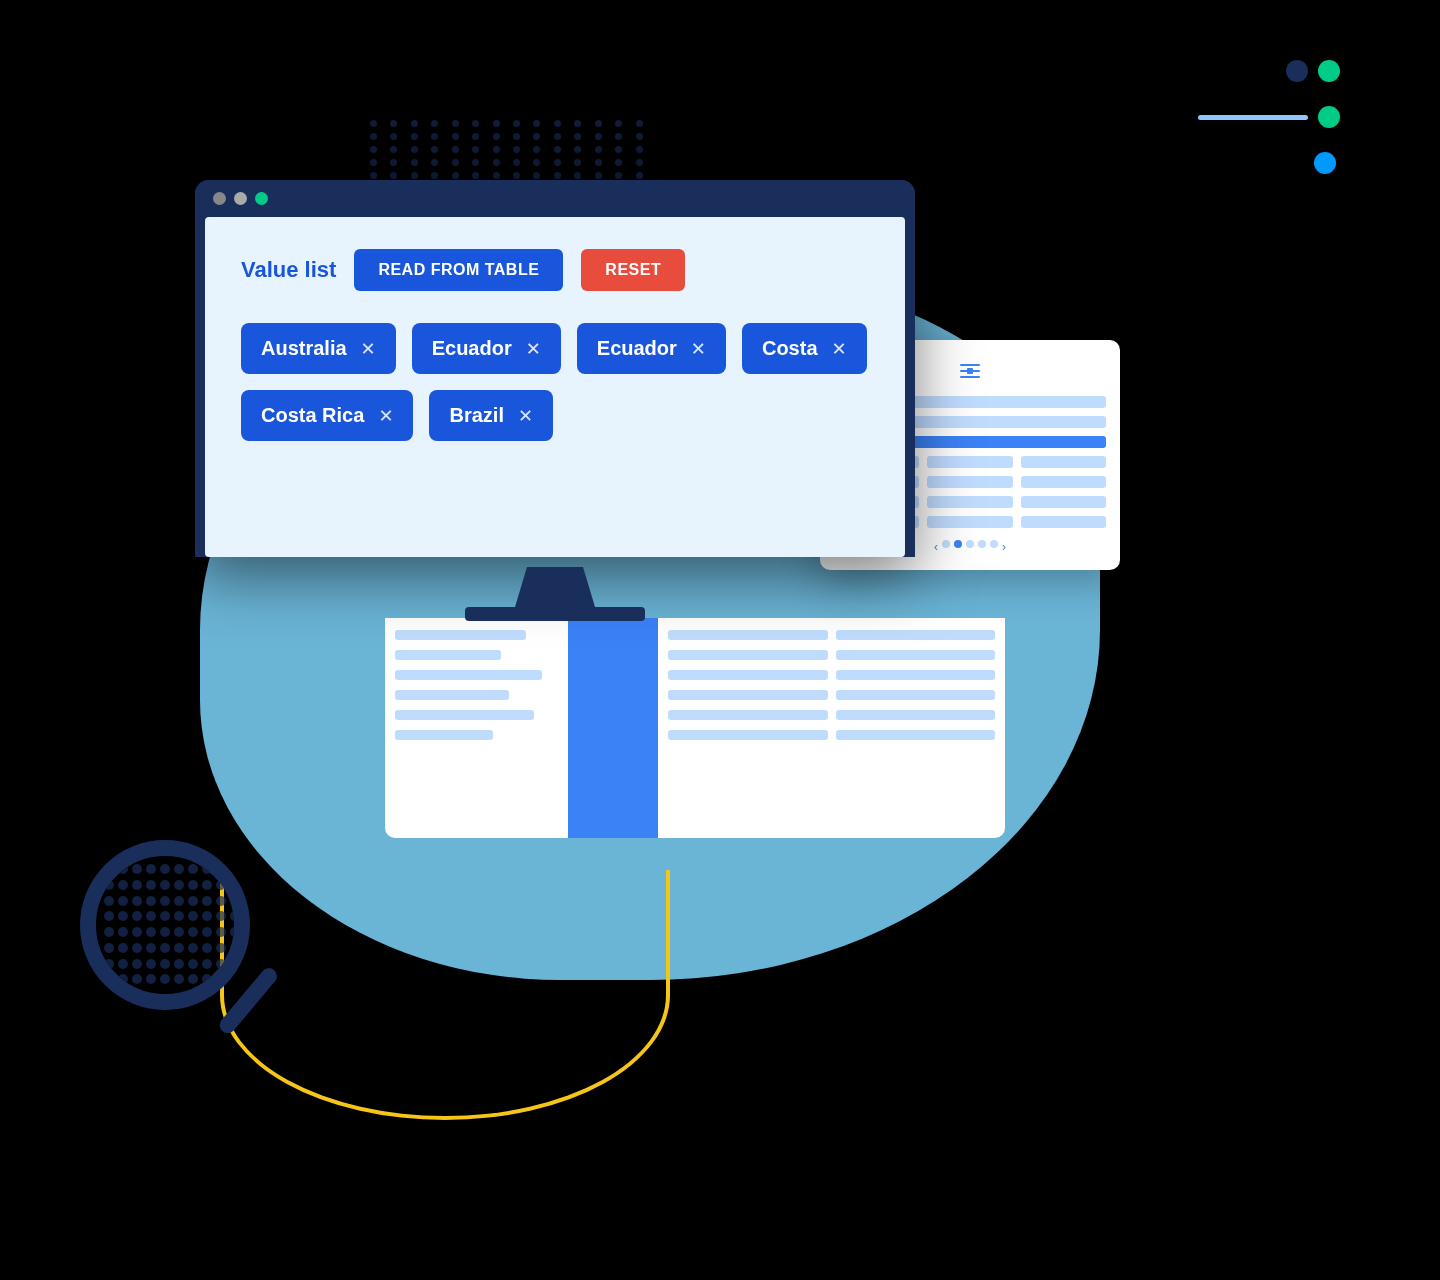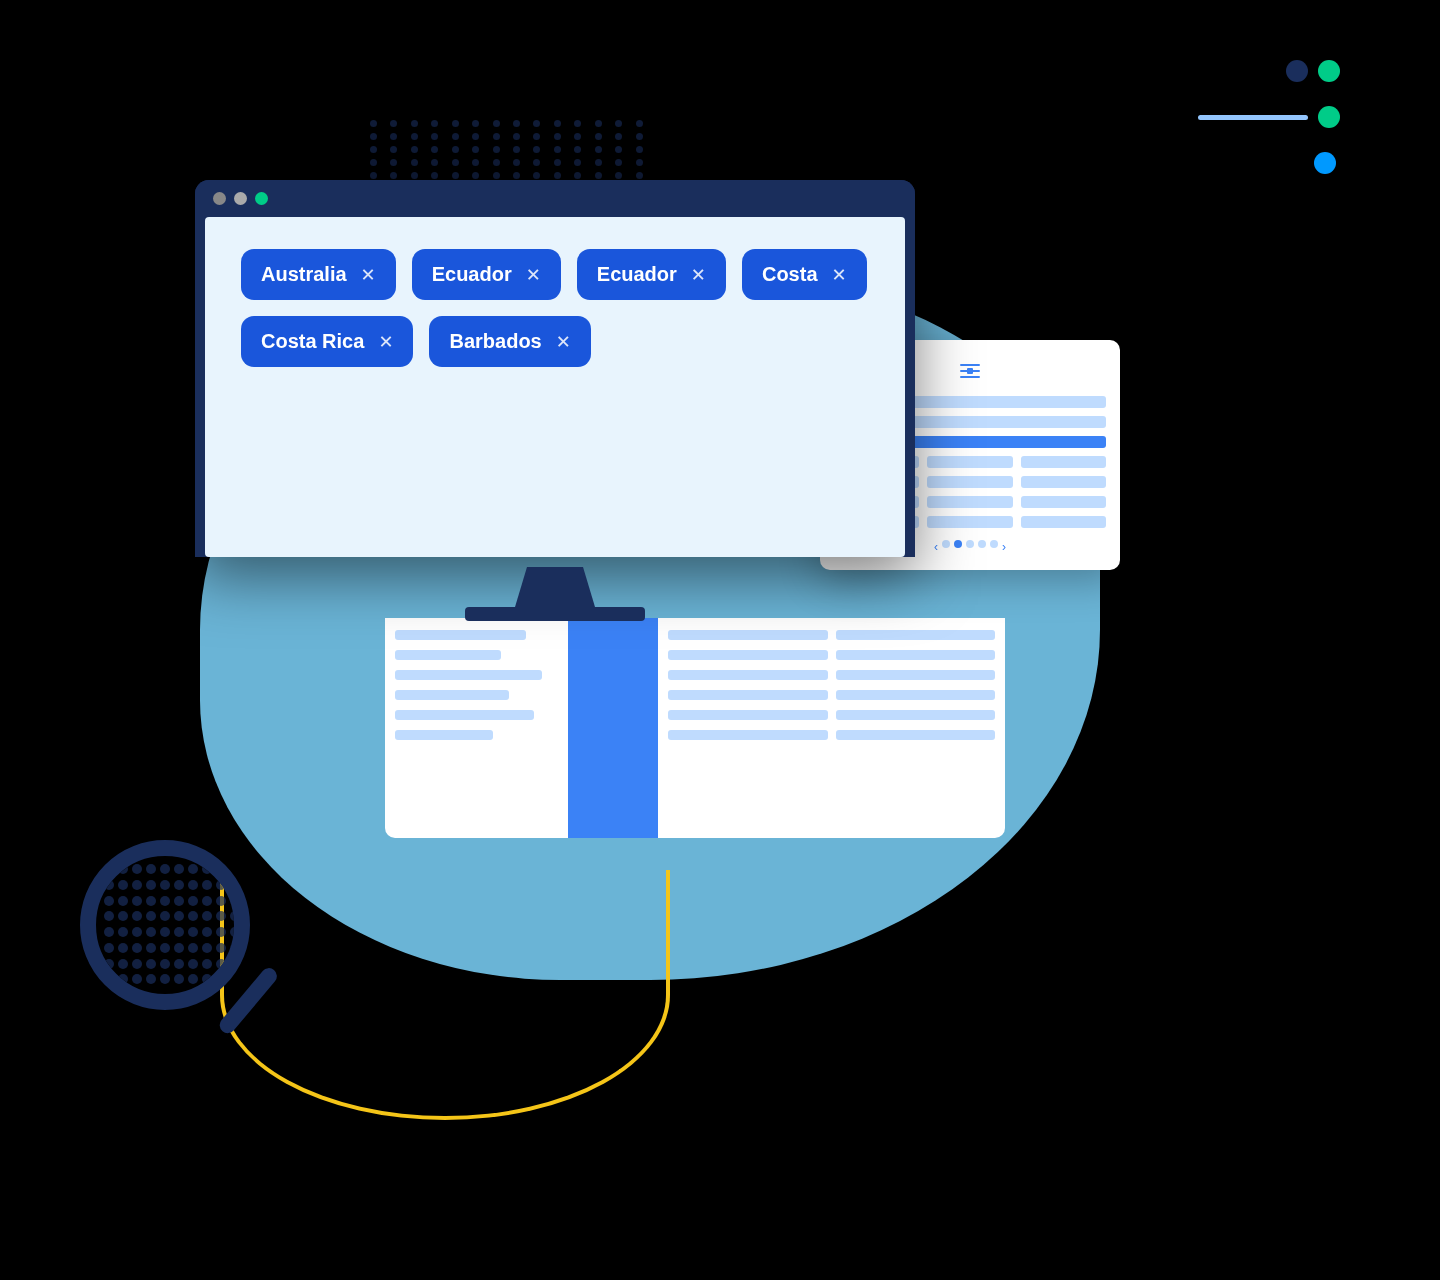--- a/index.html
+++ b/index.html
@@ -115,21 +115,21 @@
 
     .tags-row {
       display: flex;
       flex-wrap: wrap;
       gap: 16px;
     }
 
     .tag {
       background: #1a56db;
       color: #fff;
-      border-radius: 13px;
+      border-radius: 8px;
       padding: 14px 20px;
       font-size: 20px;
       font-weight: 600;
       display: flex;
       align-items: center;
       gap: 14px;
     }
 
     .tag-x {
       font-size: 18px;
@@ -536,20 +536,25 @@
 
   <div class="monitor-wrapper">
     <div class="monitor">
       <div class="monitor-titlebar">
         <div class="titlebar-dot dot-gray1"></div>
         <div class="titlebar-dot dot-gray2"></div>
         <div class="titlebar-dot dot-green"></div>
       </div>
       <div class="monitor-screen">
 
+        <div class="value-list-header">
+          <span class="value-list-label">Value list</span>
+          <button class="btn-read-from-table">READ FROM TABLE</button>
+          <button class="btn-reset">RESET</button>
+        </div>
 
         <div class="tags-row" id="tags-row">
         <div class="tag">
               <span>Australia</span>
               <span class="tag-x">✕</span>
             </div>
             <div class="tag">
               <span>Ecuador</span>
               <span class="tag-x">✕</span>
             </div>
@@ -559,21 +564,21 @@
             </div>
             <div class="tag">
               <span>Costa</span>
               <span class="tag-x">✕</span>
             </div>
             <div class="tag">
               <span>Costa Rica</span>
               <span class="tag-x">✕</span>
             </div>
             <div class="tag">
-              <span>Barbados</span>
+              <span>Brazil</span>
               <span class="tag-x">✕</span>
             </div>
           </div>
       </div>
     </div>
     <div class="monitor-stand"></div>
     <div class="monitor-base"></div>
   </div>
 
   <div class="data-panel">

